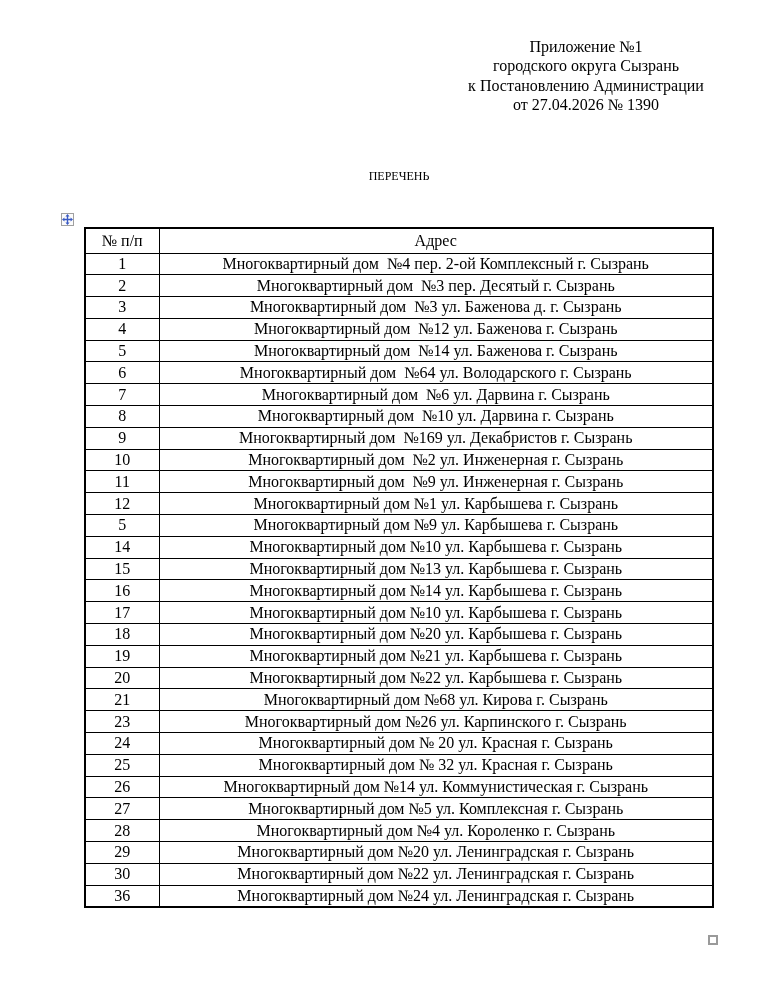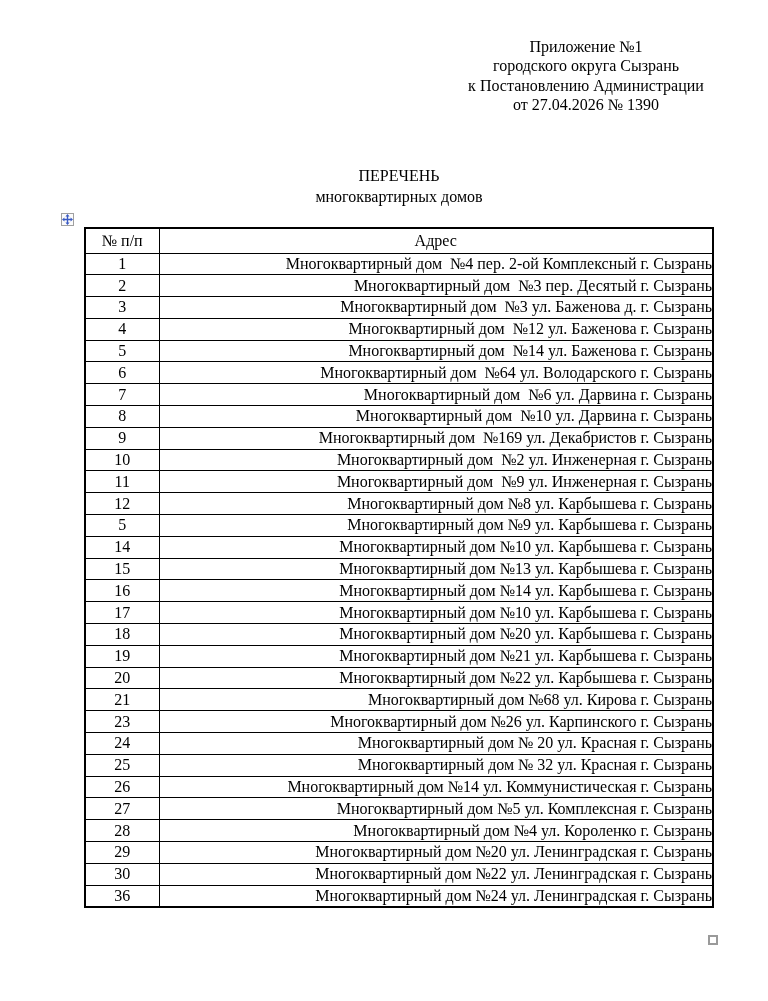--- a/index.html
+++ b/index.html
@@ -7,21 +7,21 @@
     width:768px;height:1001px;background:#ffffff;position:relative;
     font-family:"Liberation Serif","DejaVu Serif",serif;color:#000;
     overflow:hidden;
   }
   .annotation{
     position:absolute;top:37px;left:436px;width:300px;
     text-align:center;font-size:16px;line-height:19.3px;
   }
   .doc-title{
     position:absolute;top:166px;left:84px;width:630px;
-    text-align:center;font-size:16px;line-height:20.5px;
+    text-align:center;font-size:12px;line-height:20.5px;
   }
   .move-handle{
     position:absolute;top:213px;left:61px;width:13px;height:13px;
     border:1px solid #a0a0a0;background:#fbfbfb;
     display:flex;align-items:center;justify-content:center;box-sizing:border-box;
     cursor:move;
   }
   .move-handle svg{display:block;}
   table.doc-table{
     position:absolute;top:227px;left:84px;width:630px;
@@ -34,21 +34,21 @@
     border:1px solid #000;
     padding:0;
     overflow:hidden;
   }
   table.doc-table thead tr{height:25px;}
   table.doc-table tbody tr{height:21.8px;}
   table.doc-table th{font-weight:normal;vertical-align:middle;}
   col.c-num{width:74px;}
   td.cell-num{text-align:center;vertical-align:middle;line-height:20px;}
   td.cell-addr{
-    text-align:right;vertical-align:middle;
+    text-align:center;vertical-align:middle;
     padding-left:6px;padding-right:3px;
     white-space:pre-wrap;line-height:20px;
   }
   .resize-handle{
     position:absolute;top:935px;left:708px;width:6px;height:6px;
     background:#ffffff;border:2px solid #9a9a9a;
     cursor:nwse-resize;
   }
 </style>
 </head>
@@ -58,21 +58,20 @@
 
   <div class="annotation">
     <div>Приложение №1</div>
     <div>городского округа Сызрань</div>
     <div>к Постановлению Администрации</div>
     <div>от 27.04.2026 № 1390</div>
   </div>
 
   <div class="doc-title">
     <div>ПЕРЕЧЕНЬ</div>
-    <div>многоквартирных домов</div>
   </div>
 
   <div class="move-handle" title="">
     <span>
       <svg width="11" height="11" viewBox="0 0 16 16">
         <path fill="#3b5bc4" d="M8 0 L11 3.5 H9 V7 H12.5 V5 L16 8 L12.5 11 V9 H9 V12.5 H11 L8 16 L5 12.5 H7 V9 H3.5 V11 L0 8 L3.5 5 V7 H7 V3.5 H5 Z"></path>
       </svg>
     </span>
   </div>
 
@@ -127,21 +126,21 @@
         <tr>
     <td class="cell-num">10</td>
     <td class="cell-addr">Многоквартирный дом  №2 ул. Инженерная г. Сызрань</td>
   </tr>
         <tr>
     <td class="cell-num">11</td>
     <td class="cell-addr">Многоквартирный дом  №9 ул. Инженерная г. Сызрань</td>
   </tr>
         <tr>
     <td class="cell-num">12</td>
-    <td class="cell-addr">Многоквартирный дом №8 ул. Карбышева г. Сызрань</td>
+    <td class="cell-addr">Многоквартирный дом №1 ул. Карбышева г. Сызрань</td>
   </tr>
         <tr>
     <td class="cell-num">5</td>
     <td class="cell-addr">Многоквартирный дом №9 ул. Карбышева г. Сызрань</td>
   </tr>
         <tr>
     <td class="cell-num">14</td>
     <td class="cell-addr">Многоквартирный дом №10 ул. Карбышева г. Сызрань</td>
   </tr>
         <tr>

